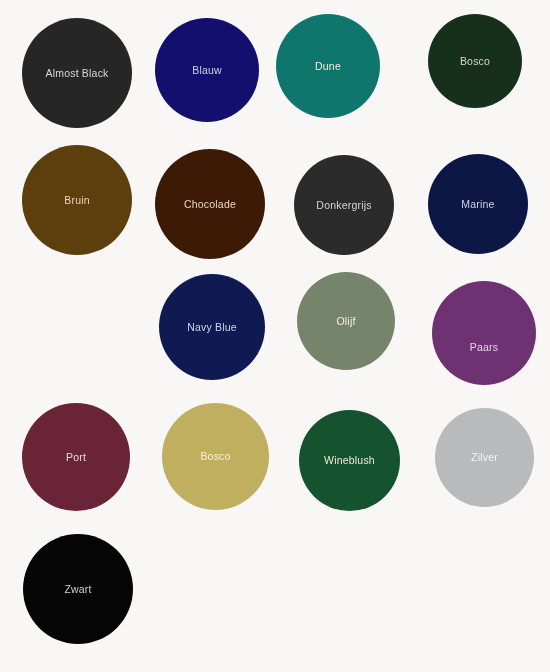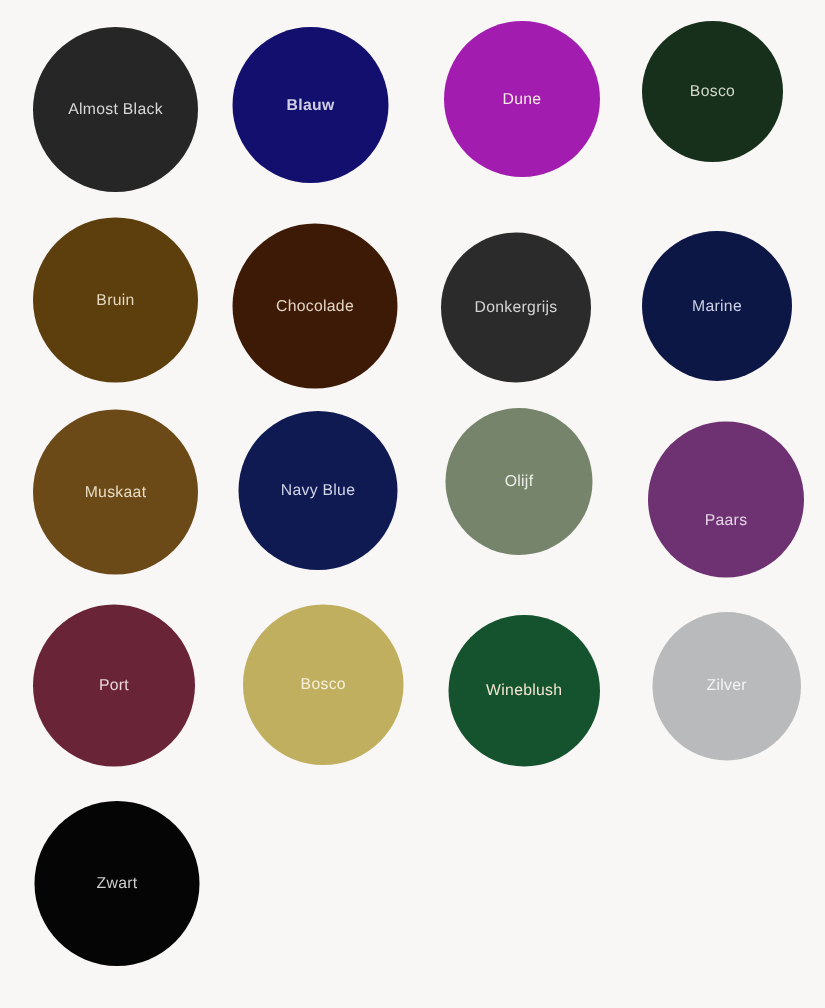--- a/index.html
+++ b/index.html
@@ -41,42 +41,39 @@
   }
 </style>
 </head>
 <body style="background: rgb(248, 247, 245);">
 
 <div id="swatch-grid">
     <div class="swatch" style="left: 22px; top: 18px; width: 110px; height: 110px; background: rgb(38, 38, 38);">
       <span class="swatch-label" style="color: rgb(216, 216, 216);">Almost Black</span>
     </div>
     <div class="swatch" style="left: 155px; top: 18px; width: 104px; height: 104px; background: rgb(19, 15, 110);">
-      <span class="swatch-label" style="color: rgb(207, 208, 230); font-weight: bold;">Blauw</span>
+      <span class="swatch-label" style="color: rgb(207, 208, 230);">Blauw</span>
     </div>
-    <div class="swatch" style="left: 296px; top: 14px; width: 104px; height: 104px; background: #a21caf;">
+    <div class="swatch" style="left: 276px; top: 14px; width: 104px; height: 104px; background: #0f766e;">
       <span class="swatch-label" style="color: rgb(246, 235, 224);">Dune</span>
     </div>
     <div class="swatch" style="left: 428px; top: 14px; width: 94px; height: 94px; background: rgb(23, 48, 27);">
       <span class="swatch-label" style="color: rgb(212, 217, 207);">Bosco</span>
     </div>
     <div class="swatch" style="left: 22px; top: 145px; width: 110px; height: 110px; background: rgb(92, 63, 12);">
       <span class="swatch-label" style="color: rgb(230, 216, 190);">Bruin</span>
     </div>
     <div class="swatch" style="left: 155px; top: 149px; width: 110px; height: 110px; background: rgb(61, 26, 6);">
       <span class="swatch-label" style="color: rgb(228, 213, 198);">Chocolade</span>
     </div>
     <div class="swatch" style="left: 294px; top: 155px; width: 100px; height: 100px; background: rgb(43, 43, 43);">
       <span class="swatch-label" style="color: rgb(213, 213, 213);">Donkergrijs</span>
     </div>
     <div class="swatch" style="left: 428px; top: 154px; width: 100px; height: 100px; background: rgb(13, 23, 69);">
       <span class="swatch-label" style="color: rgb(204, 210, 230);">Marine</span>
-    </div>
-    <div class="swatch" style="left: 22px; top: 273px; width: 110px; height: 110px; background: rgb(107, 74, 24);">
-      <span class="swatch-label" style="color: rgb(232, 220, 196);">Muskaat</span>
     </div>
     <div class="swatch" style="left: 159px; top: 274px; width: 106px; height: 106px; background: rgb(16, 26, 82);">
       <span class="swatch-label" style="color: rgb(208, 213, 232);">Navy Blue</span>
     </div>
     <div class="swatch" style="left: 297px; top: 272px; width: 98px; height: 98px; background: rgb(119, 132, 108);">
       <span class="swatch-label" style="color: rgb(238, 240, 234);">Olijf</span>
     </div>
     <div class="swatch" style="left: 432px; top: 281px; width: 104px; height: 104px; background: rgb(110, 50, 114);">
       <span class="swatch-label" style="color: rgb(227, 212, 230); margin-top: 28px;">Paars</span>
     </div>

